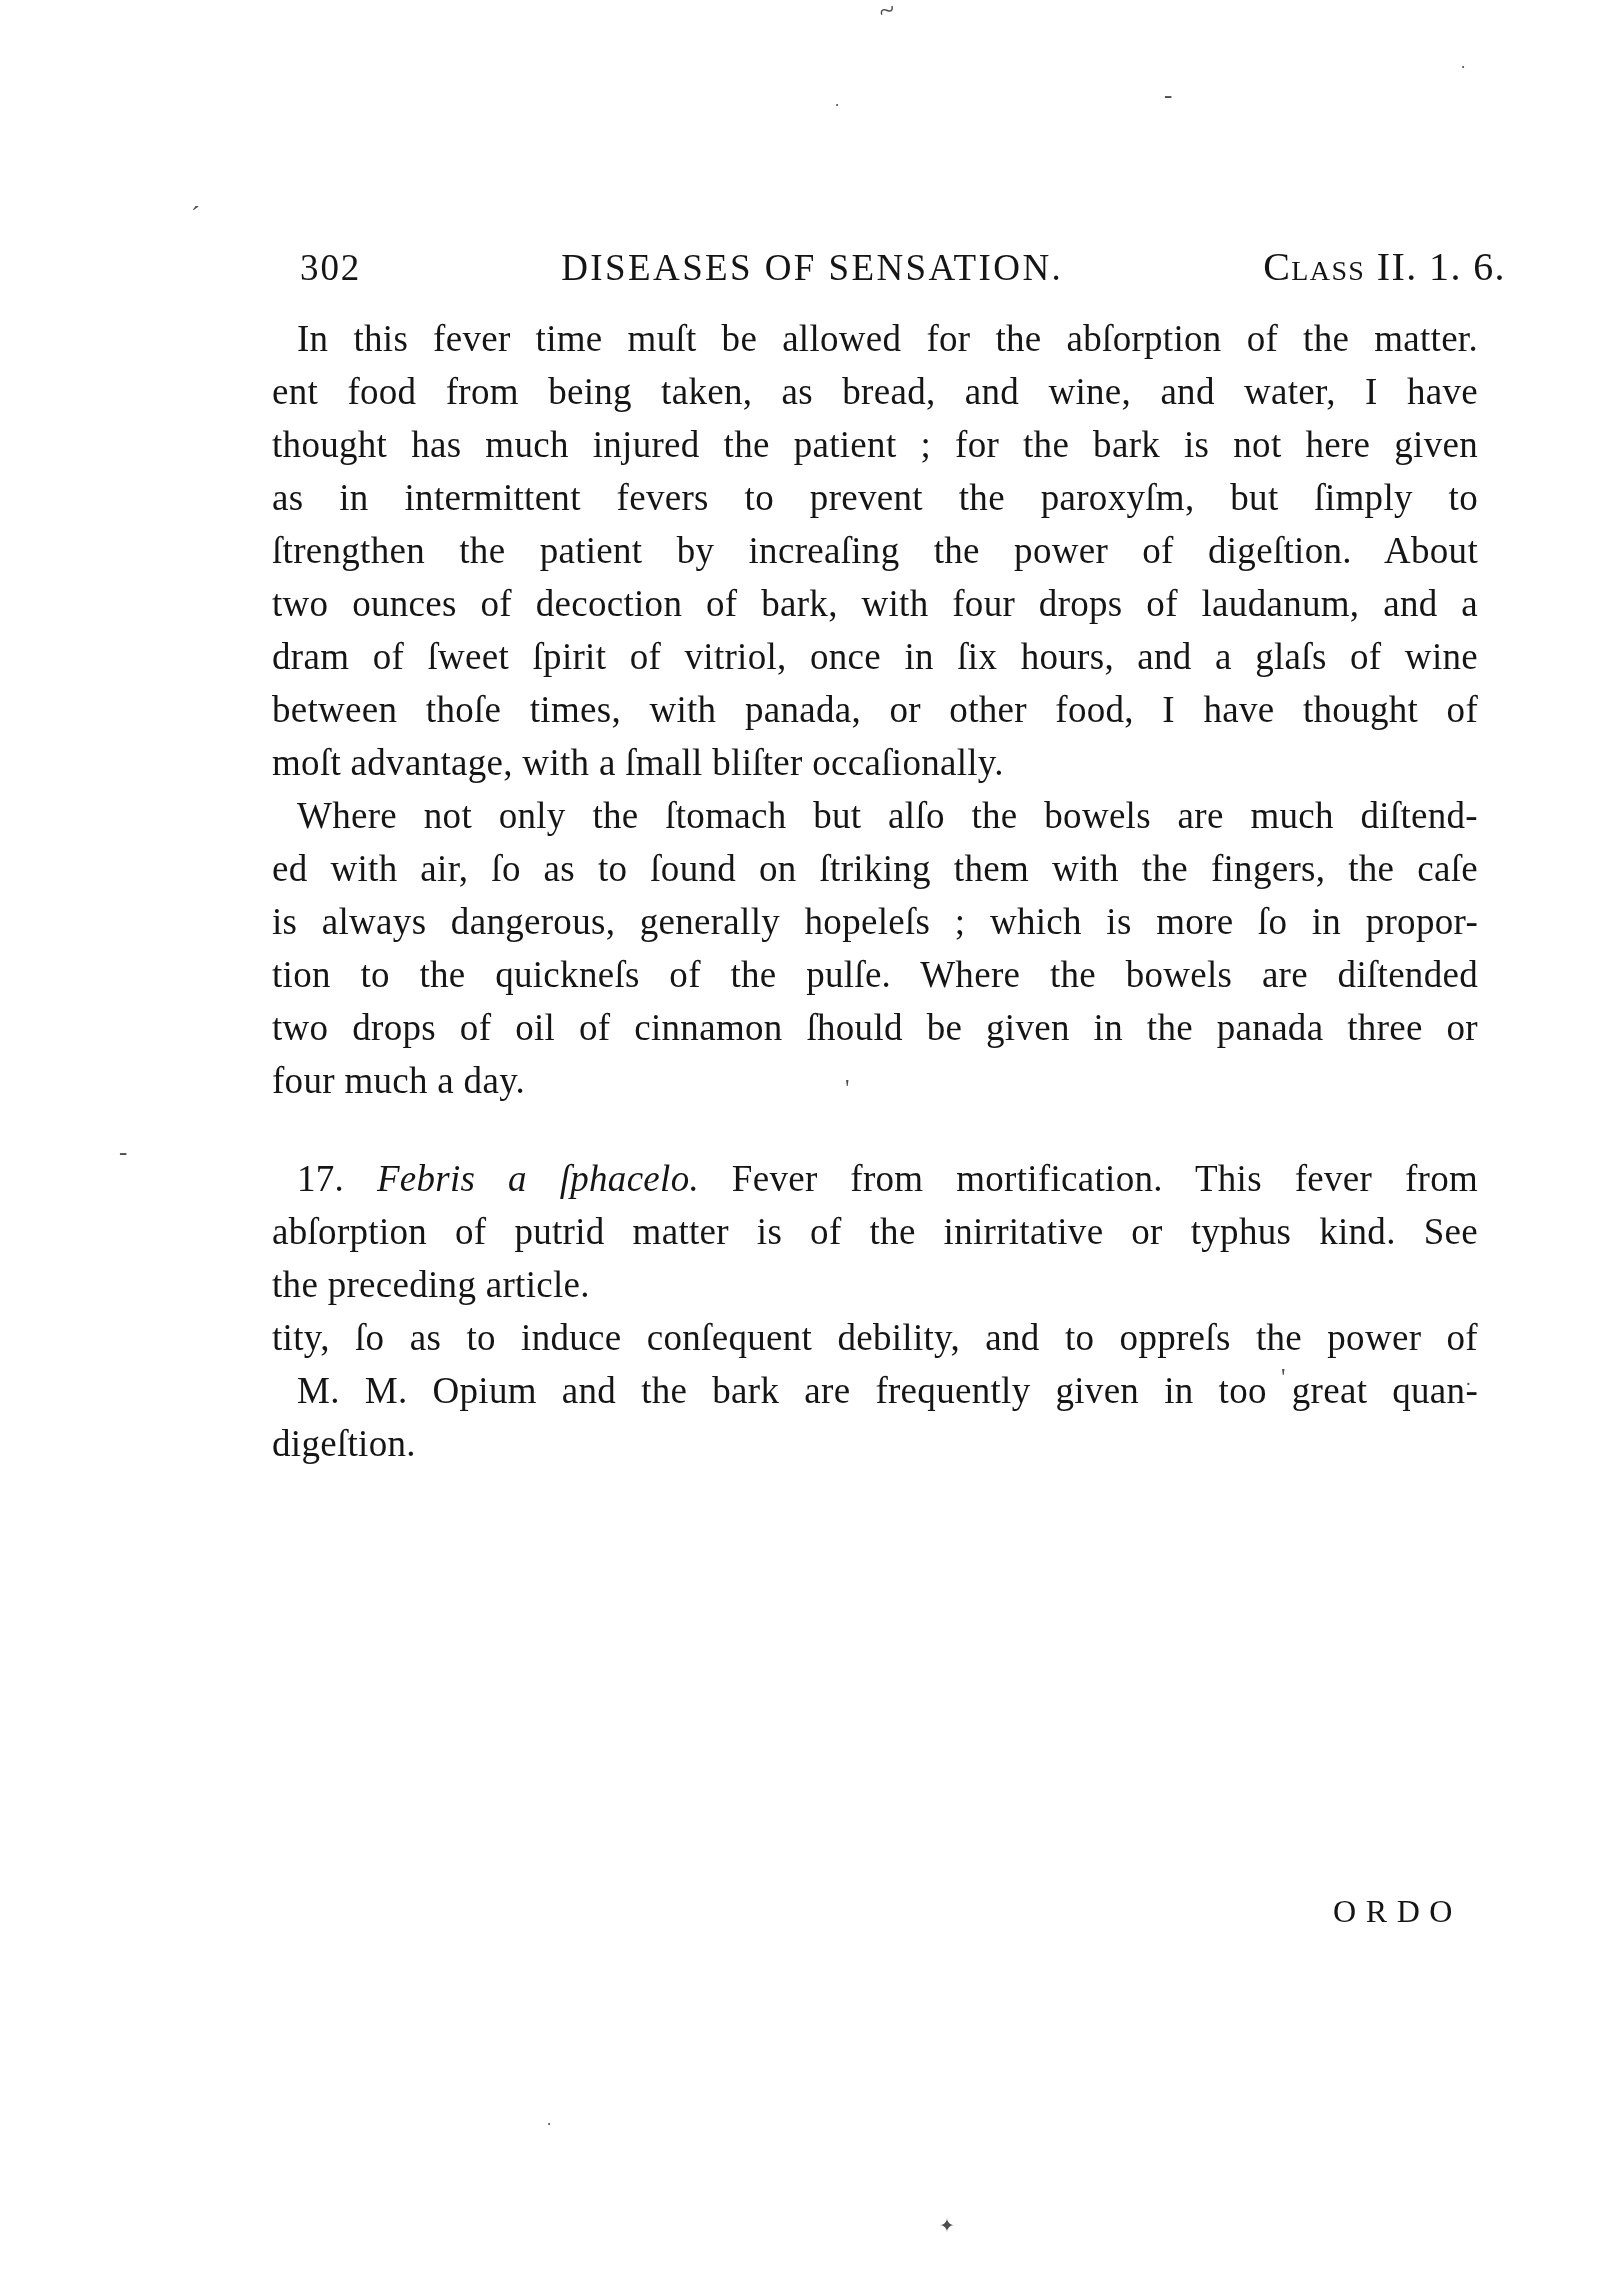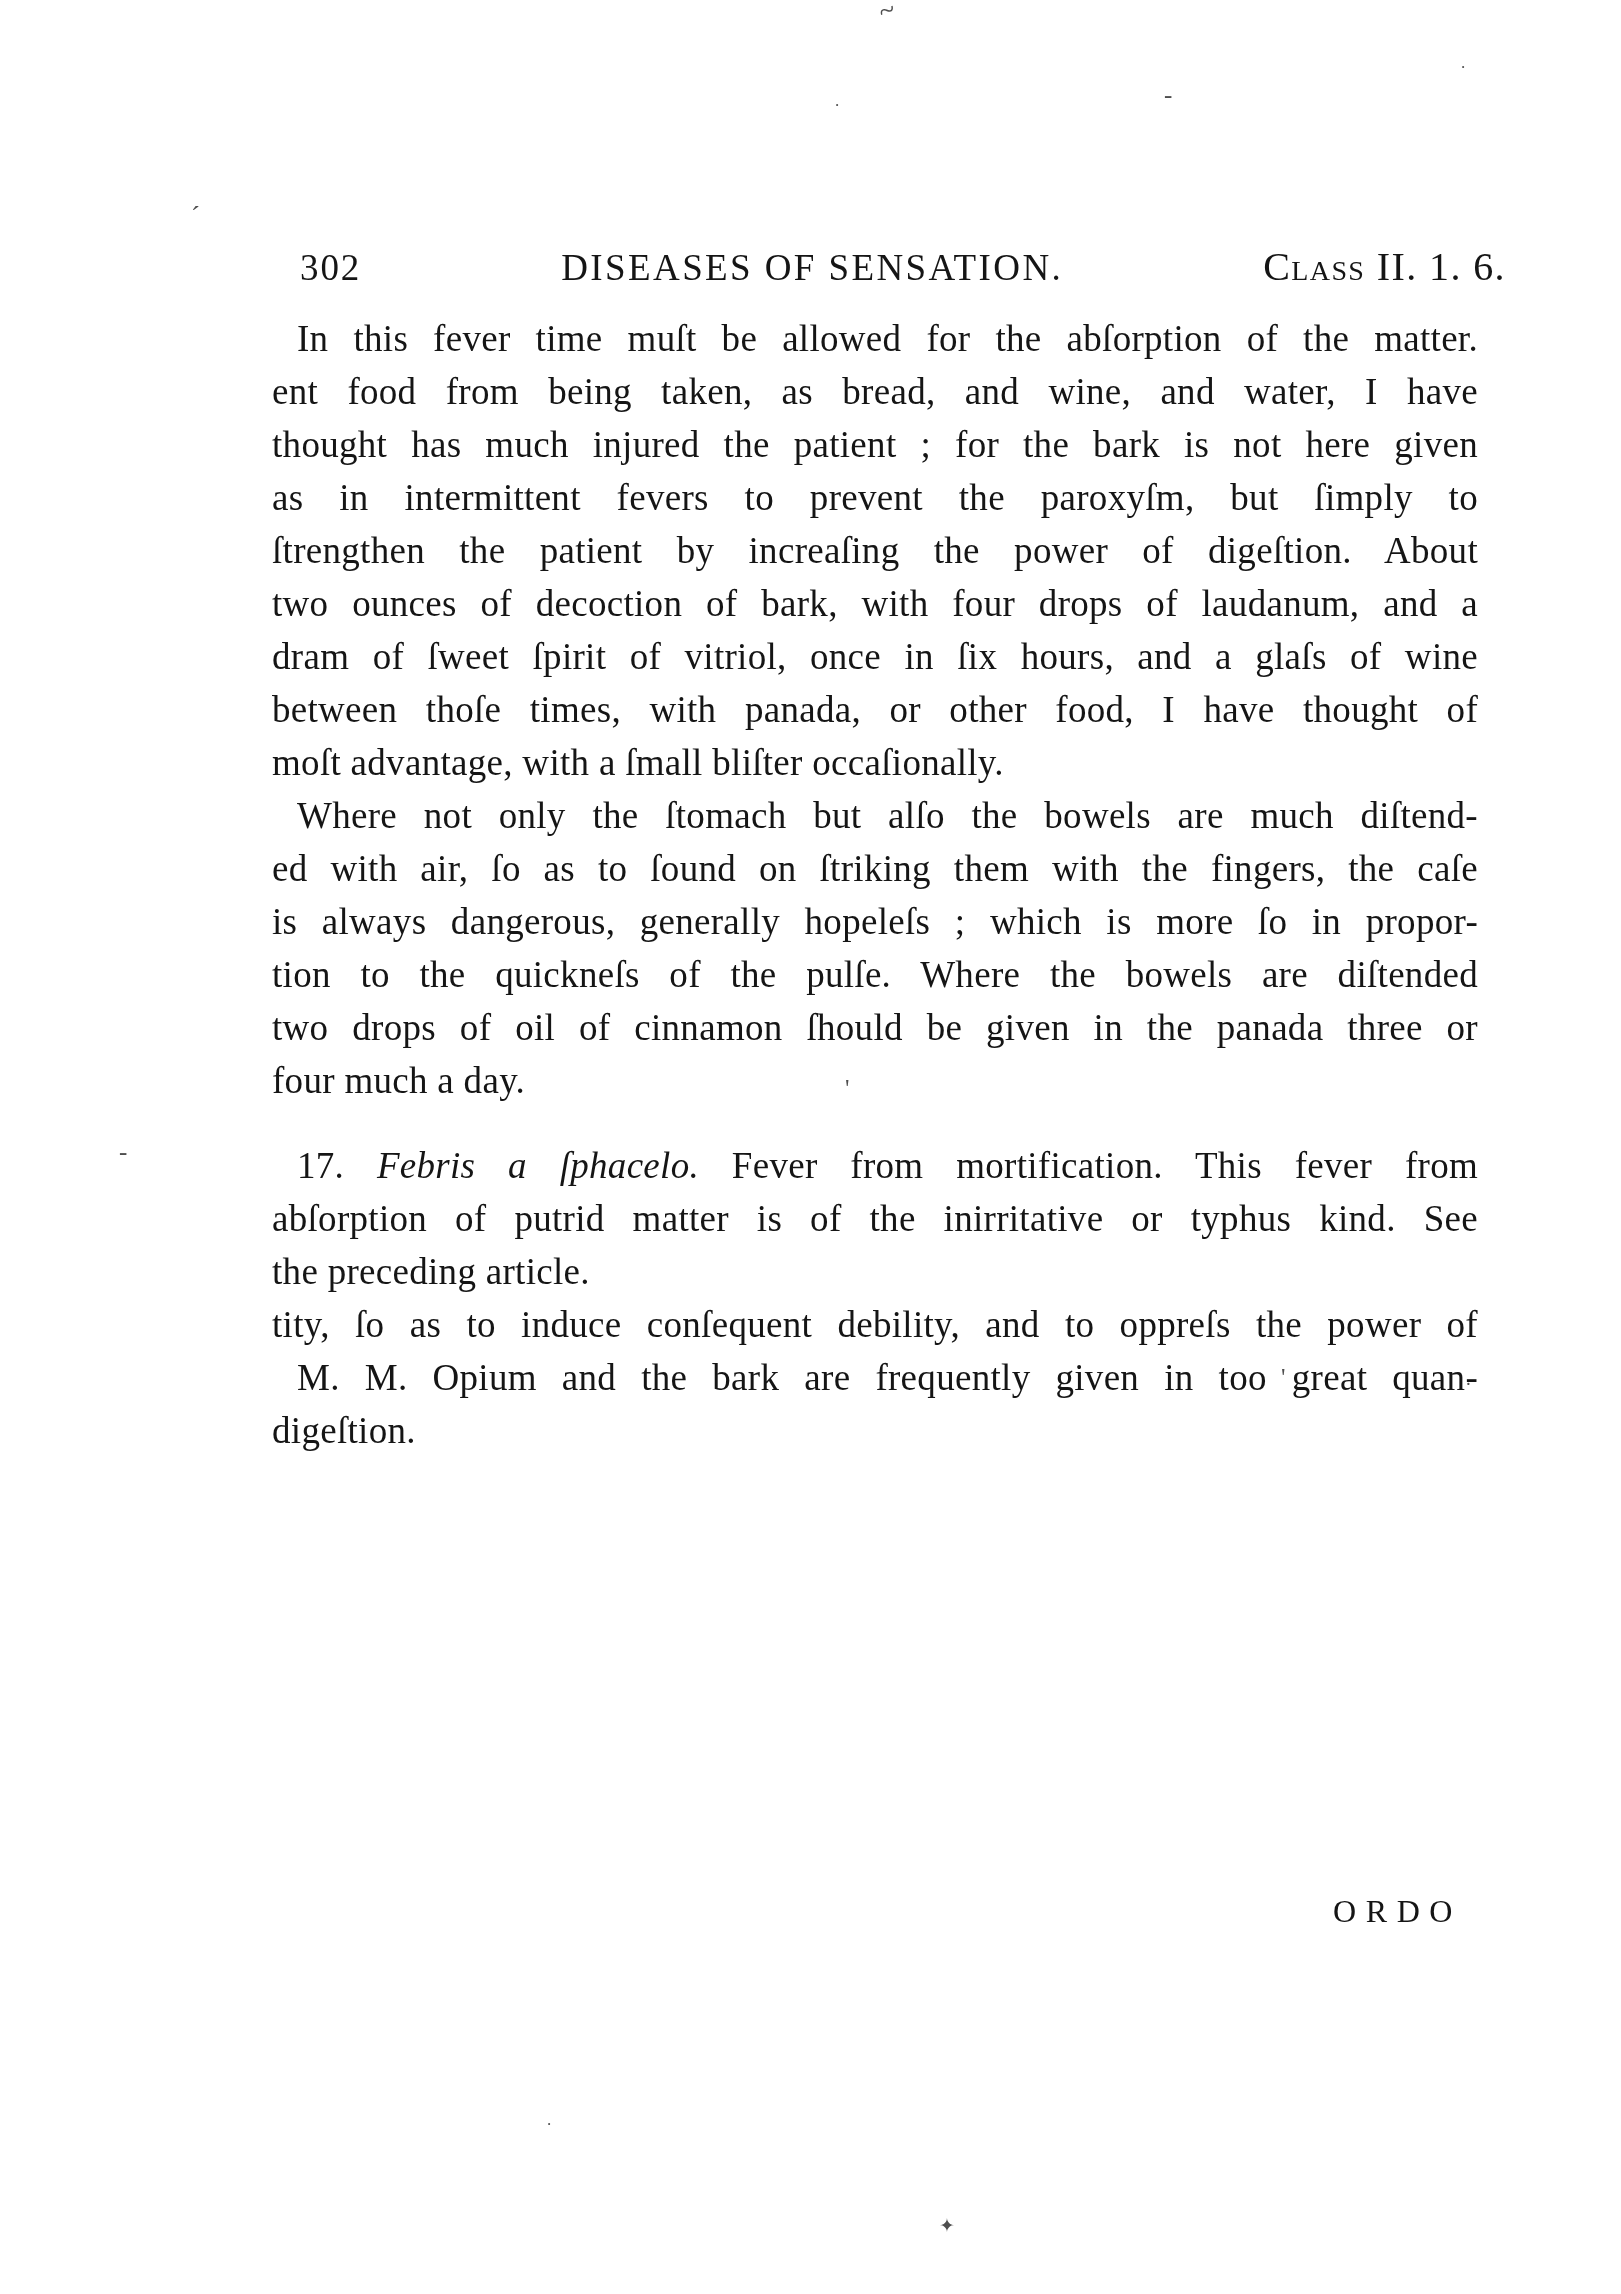--- a/index.html
+++ b/index.html
@@ -41,21 +41,21 @@
   #text-block {
     position: absolute;
     top: 312px;
     left: 272px;
     width: 1206px;
     font-size: 37px;
     line-height: 53px;
     letter-spacing: 0.3px;
   }
   .paragraph { margin: 0; }
-  #text-block .paragraph:nth-child(3) { margin-top: 32px; }
+  #text-block .paragraph:nth-child(3) { margin-top: 45px; }
   .line { min-height: 53px; }
   .line.just {
     text-align: justify;
     text-align-last: justify;
   }
   .line.indent { text-indent: 25px; }
   .line i { font-style: italic; }
   .catchword {
     position: absolute;
     top: 1893px;

